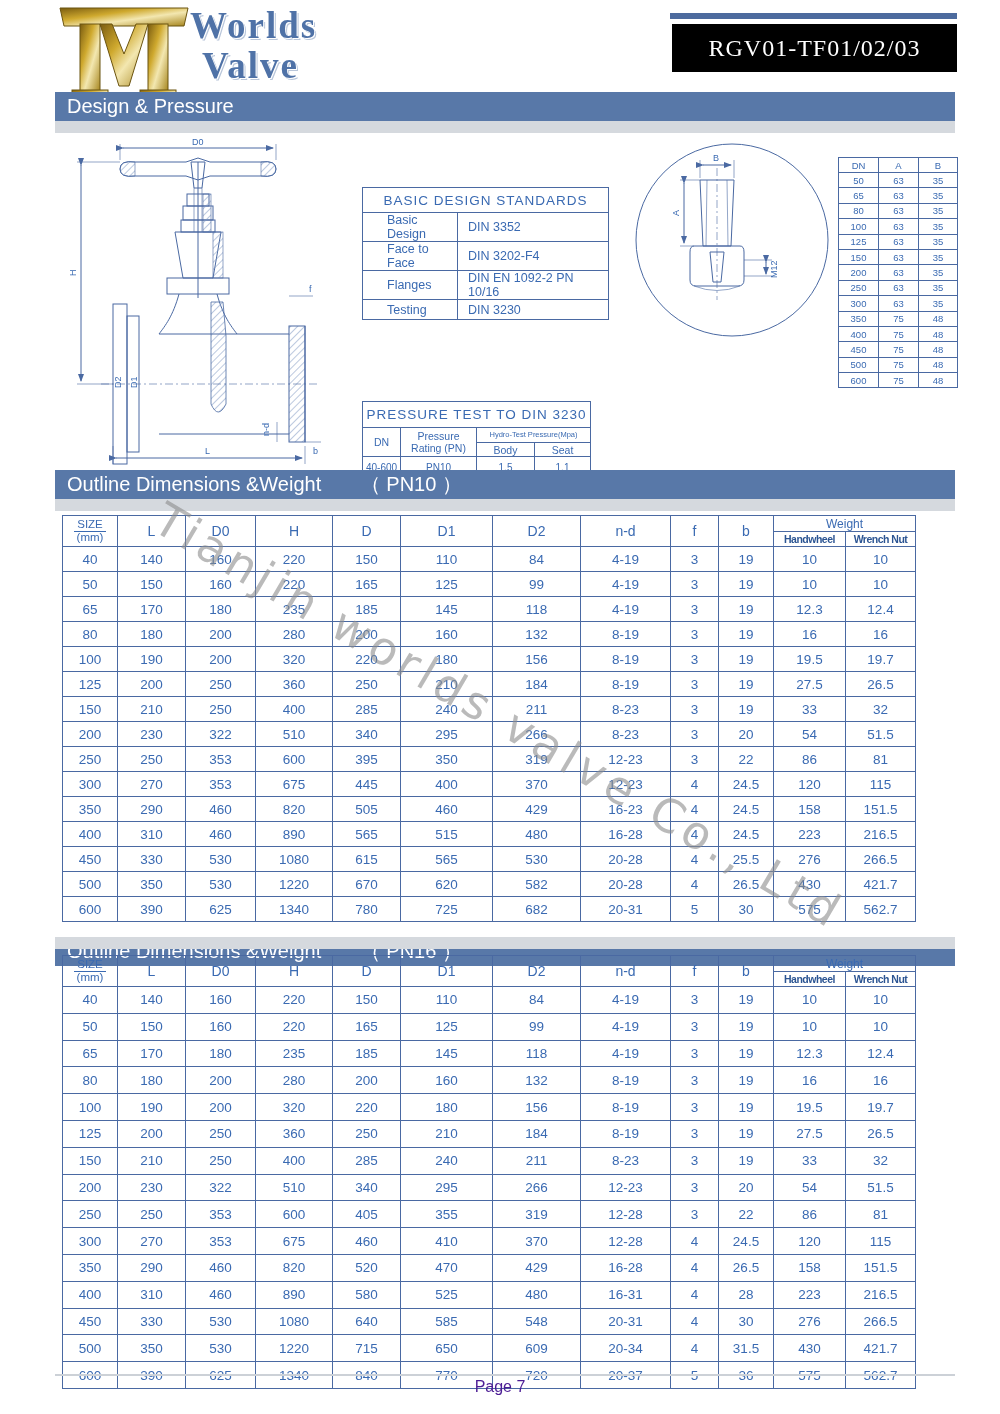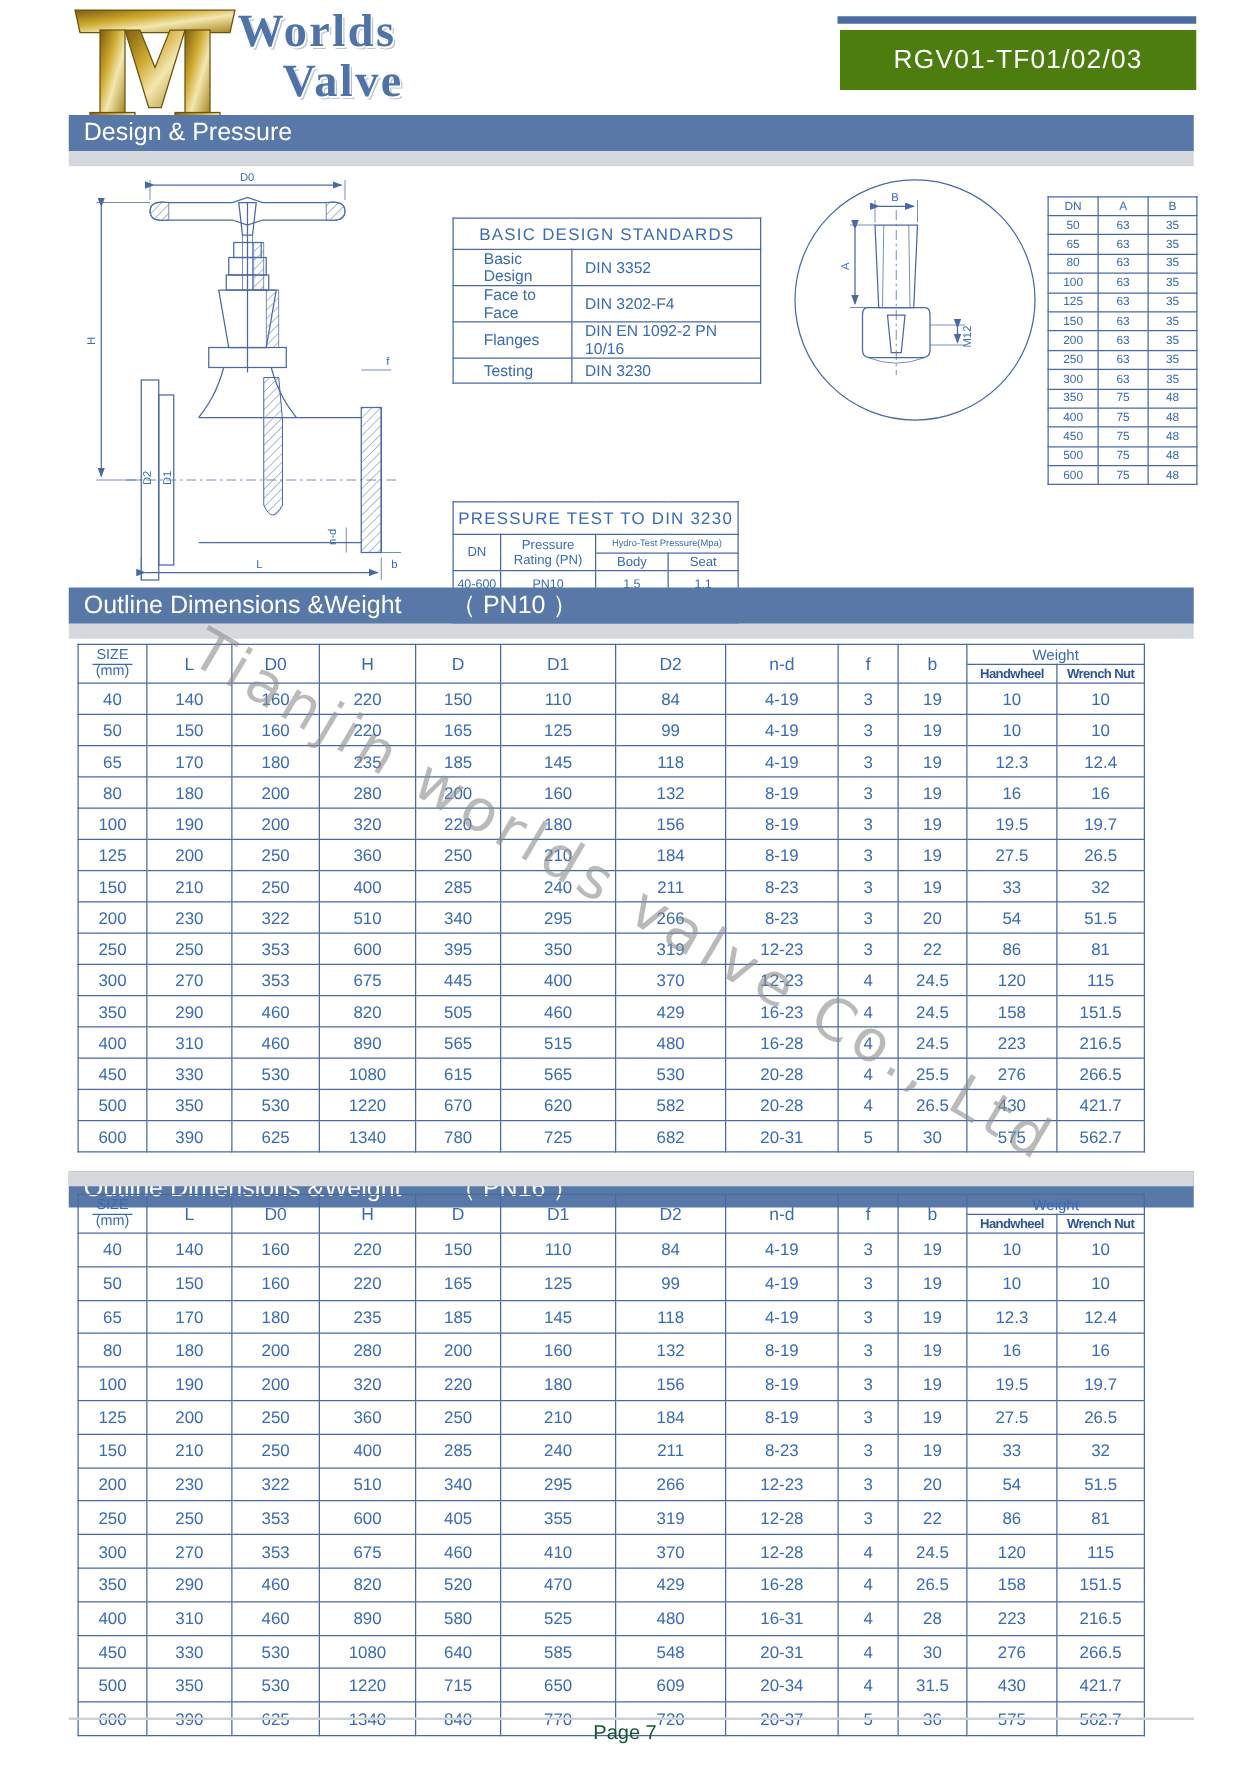--- a/index.html
+++ b/index.html
@@ -5,40 +5,40 @@
   html,body{margin:0;padding:0;background:#ffffff;}
   .page{position:relative;width:1000px;height:1414px;background:#ffffff;overflow:hidden;
         font-family:"Liberation Sans",sans-serif;}
 
   
   .monogram{position:absolute;left:58px;top:6px;}
   .logo-text{position:absolute;left:190px;top:6px;color:#4f72a7;
              font-family:"Liberation Serif",serif;font-weight:bold;letter-spacing:2px;
              text-shadow:1px 1px 0 #ffffff,2px 2px 0 #b9c6da;}
   .logo-line1{font-size:37px;line-height:40px;}
-  .logo-line2{font-size:37px;line-height:40px;margin-left:36px;}
+  .logo-line2{font-size:37px;line-height:40px;margin-left:12px;}
   .model-line{position:absolute;left:670px;top:13px;width:287px;height:6px;background:#4d6b9e;}
-  .model-box{position:absolute;left:672px;top:24px;width:285px;height:48px;background:#4d7c0f;
-             color:#ffffff;font-family:Liberation Sans, sans-serif;font-size:21px;
+  .model-box{position:absolute;left:672px;top:24px;width:285px;height:48px;background:#000000;
+             color:#ffffff;font-family:Liberation Serif, serif;font-size:24px;
              display:flex;align-items:center;justify-content:center;letter-spacing:1px;}
 
   
   .bar{position:absolute;left:55px;width:900px;height:29px;background:#5878a8;color:#ffffff;
        font-size:20px;line-height:29px;padding-left:12px;box-sizing:border-box;white-space:nowrap;}
   .bar .pn{margin-left:34px;}
   .band{position:absolute;left:55px;width:900px;height:12px;background:#d5d9de;}
 
   
   table{border-collapse:collapse;table-layout:fixed;}
   .blue-tb{position:absolute;color:#3a6ab2;}
   .blue-tb th,.blue-tb td{border:1px solid #4a69a2;text-align:center;vertical-align:middle;
                           padding:0;overflow:hidden;font-weight:normal;}
 
   
-  .std{left:362px;top:174px;width:246px;font-size:12.5px;}
+  .std{left:362px;top:187px;width:246px;font-size:12.5px;}
   .std .title{height:24px;font-size:13.5px;letter-spacing:1px;}
   .std td,.std th{height:19px;}
   .std td:first-child{text-align:left;padding-left:24px;}
   .std td:last-child{text-align:left;padding-left:10px;}
 
   .pt{left:362px;top:353px;width:228px;font-size:11px;margin-top:48px;}
   .pt .title{height:25px;font-size:13.5px;letter-spacing:1px;}
   .pt .hydro{font-size:7.5px;height:14px;line-height:8px;}
   .pt .sub th{height:13px;font-size:10.5px;}
   .pt td{height:20px;font-size:10px;}
@@ -69,21 +69,21 @@
   .valve-svg{position:absolute;left:63px;top:136px;}
   .detail-svg{position:absolute;left:632px;top:138px;}
   .ln{fill:none;stroke:#4a69a2;stroke-width:1;}
   .lnt{fill:none;stroke:#4a69a2;stroke-width:0.6;}
   .dimtxt{fill:#3a6ab2;font-size:9px;font-family:"Liberation Sans",sans-serif;}
   .cl{fill:none;stroke:#4a69a2;stroke-width:0.6;stroke-dasharray:8 3 2 3;}
 
   
   .footer-line{position:absolute;left:55px;top:1374px;width:900px;height:2px;background:#ccd1d7;}
   .footer{position:absolute;left:0;top:1378px;width:1000px;text-align:center;
-          font-size:16px;color:#14532d;}
+          font-size:16px;color:#4c1d95;}
 </style>
 </head>
 <body>
 
 <div class="page">
 
   <svg class="monogram" width="132" height="100" viewBox="0 0 132 100">
     <defs>
       <linearGradient id="gold" x1="0" y1="0" x2="1" y2="1">
         <stop offset="0" stop-color="#7a5c10"></stop>

